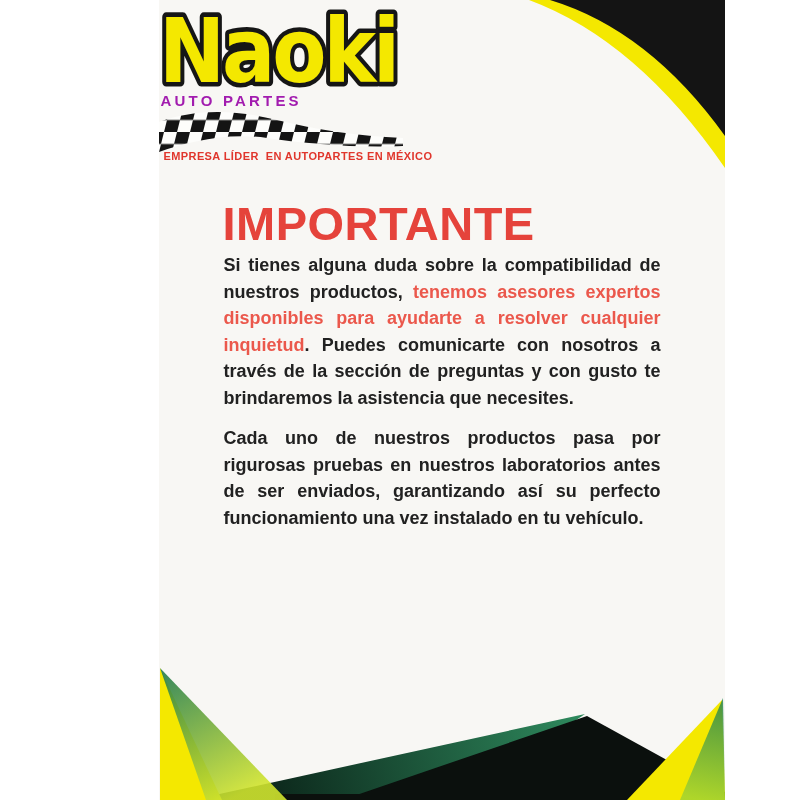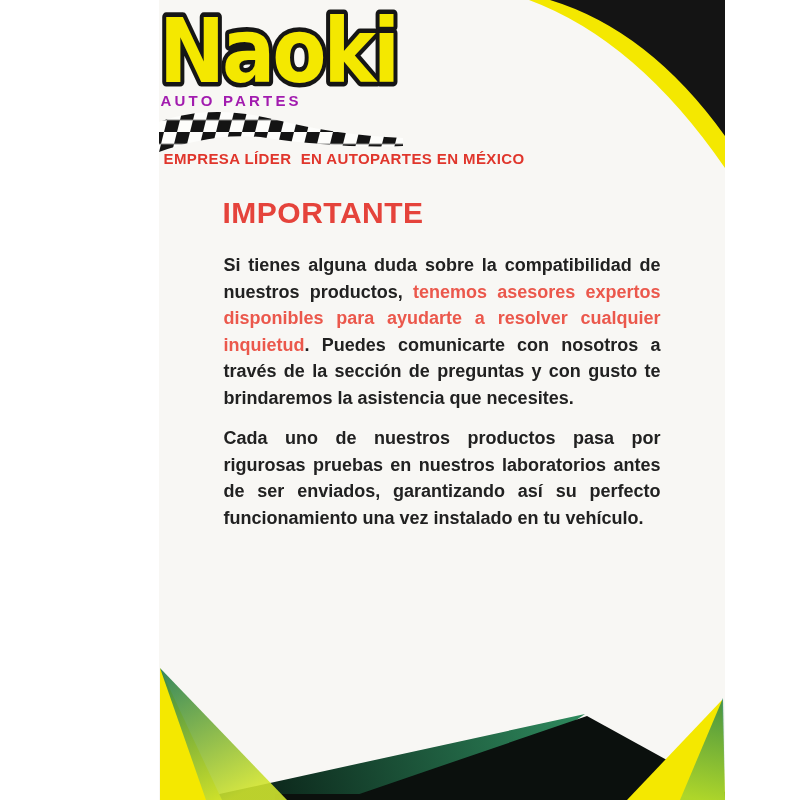--- a/index.html
+++ b/index.html
@@ -18,26 +18,26 @@
   #decor-bottom{left:117px;top:660px;width:566px;height:140px;}
   #logo-svg{left:115px;top:2px;width:262px;height:96px;}
   #flag-svg{left:115px;top:108px;width:250px;height:50px;}
   .logo-subtext{
     position:absolute;left:119px;top:92px;
     font-size:15px;font-weight:bold;letter-spacing:3.2px;
     color:#a21caf;white-space:pre;
   }
   .tagline{
     position:absolute;left:122px;top:150px;
-    font-size:15px;font-weight:bold;letter-spacing:.4px;
+    font-size:11px;font-weight:bold;letter-spacing:.4px;
     color:#e0362c;white-space:pre;
   }
   .heading{
     position:absolute;left:181px;top:196px;
-    font-size:30px;font-weight:bold;letter-spacing:.5px;
+    font-size:47px;font-weight:bold;letter-spacing:.5px;
     color:#e5433b;
   }
   .copy{
     position:absolute;left:182px;top:252px;width:437px;
     font-size:18px;font-weight:bold;line-height:26.5px;
     color:#212121;text-align:justify;
   }
   .copy p{margin:0 0 14px 0;text-align:justify;}
   .copy p:last-child{margin-bottom:0;}
   .hl{color:#eb584c;}

